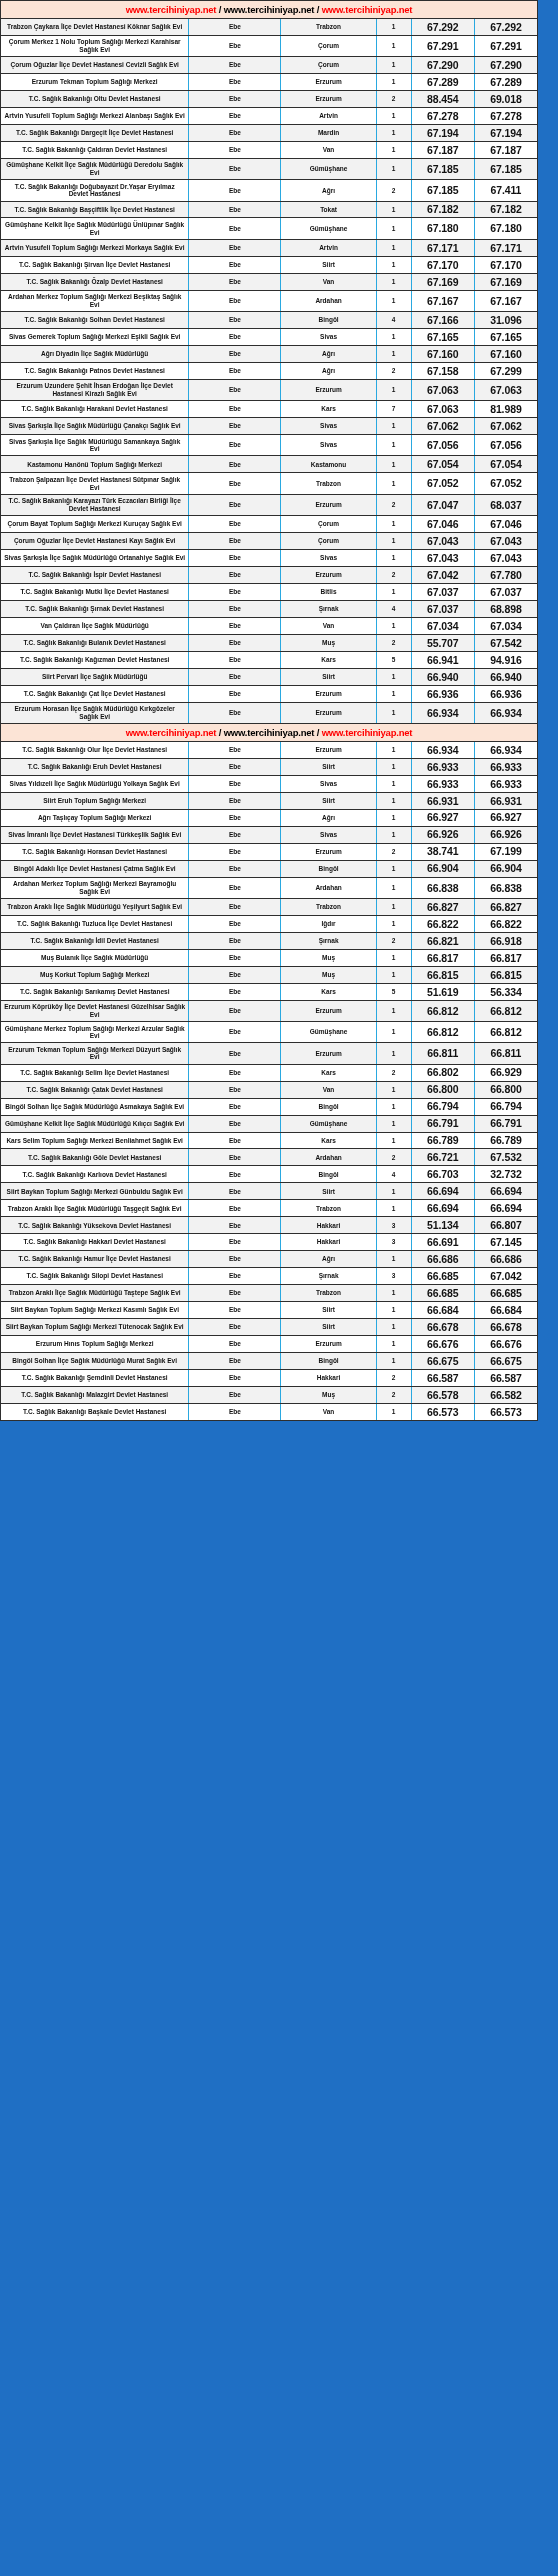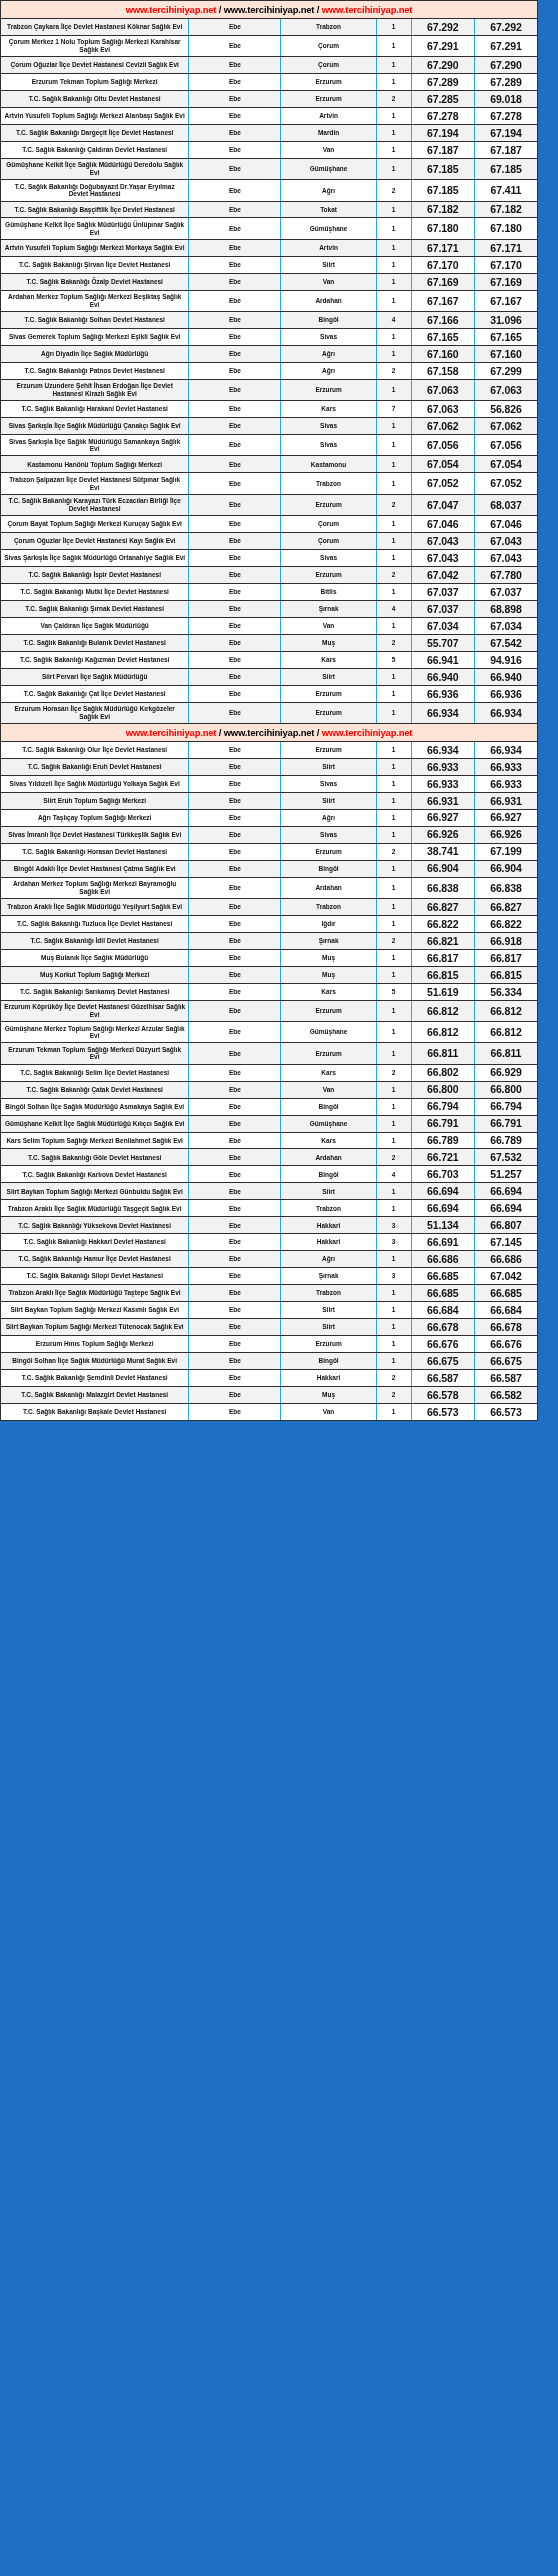--- a/index.html
+++ b/index.html
@@ -137,21 +137,21 @@
           <td class="city">Erzurum</td>
           <td class="quota">1</td>
           <td class="min">67.289</td>
           <td class="max">67.289</td>
         </tr>
         <tr class="alt">
           <td class="name">T.C. Sağlık Bakanlığı Oltu Devlet Hastanesi</td>
           <td class="title">Ebe</td>
           <td class="city">Erzurum</td>
           <td class="quota">2</td>
-          <td class="min">67.285</td>
+          <td class="min">88.454</td>
           <td class="max">69.018</td>
         </tr>
         <tr class="plain">
           <td class="name">Artvin Yusufeli Toplum Sağlığı Merkezi Alanbaşı Sağlık Evi</td>
           <td class="title">Ebe</td>
           <td class="city">Artvin</td>
           <td class="quota">1</td>
           <td class="min">67.278</td>
           <td class="max">67.278</td>
         </tr>
@@ -274,21 +274,21 @@
           <td class="quota">1</td>
           <td class="min">67.063</td>
           <td class="max">67.063</td>
         </tr>
         <tr class="plain">
           <td class="name">T.C. Sağlık Bakanlığı Harakani Devlet Hastanesi</td>
           <td class="title">Ebe</td>
           <td class="city">Kars</td>
           <td class="quota">7</td>
           <td class="min">67.063</td>
-          <td class="max">56.826</td>
+          <td class="max">81.989</td>
         </tr>
         <tr class="alt">
           <td class="name">Sivas Şarkışla İlçe Sağlık Müdürlüğü Çanakçı Sağlık Evi</td>
           <td class="title">Ebe</td>
           <td class="city">Sivas</td>
           <td class="quota">1</td>
           <td class="min">67.062</td>
           <td class="max">67.062</td>
         </tr>
         <tr class="plain">
@@ -613,21 +613,21 @@
           <td class="quota">2</td>
           <td class="min">66.721</td>
           <td class="max">67.532</td>
         </tr>
         <tr class="plain">
           <td class="name">T.C. Sağlık Bakanlığı Karlıova Devlet Hastanesi</td>
           <td class="title">Ebe</td>
           <td class="city">Bingöl</td>
           <td class="quota">4</td>
           <td class="min">66.703</td>
-          <td class="max">51.257</td>
+          <td class="max">32.732</td>
         </tr>
         <tr class="alt">
           <td class="name">Siirt Baykan Toplum Sağlığı Merkezi Günbuldu Sağlık Evi</td>
           <td class="title">Ebe</td>
           <td class="city">Siirt</td>
           <td class="quota">1</td>
           <td class="min">66.694</td>
           <td class="max">66.694</td>
         </tr>
         <tr class="plain">

